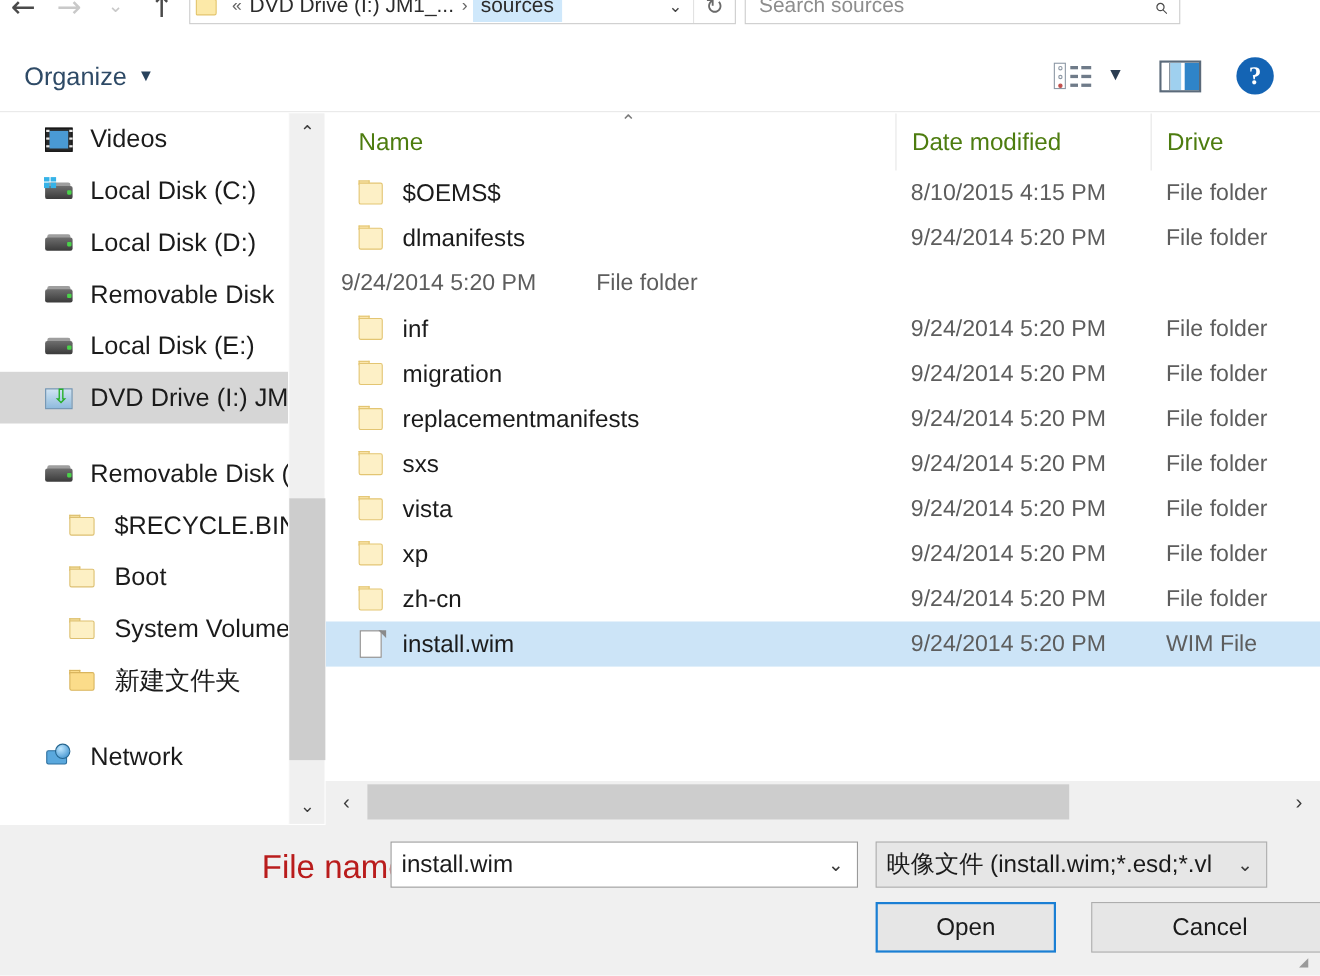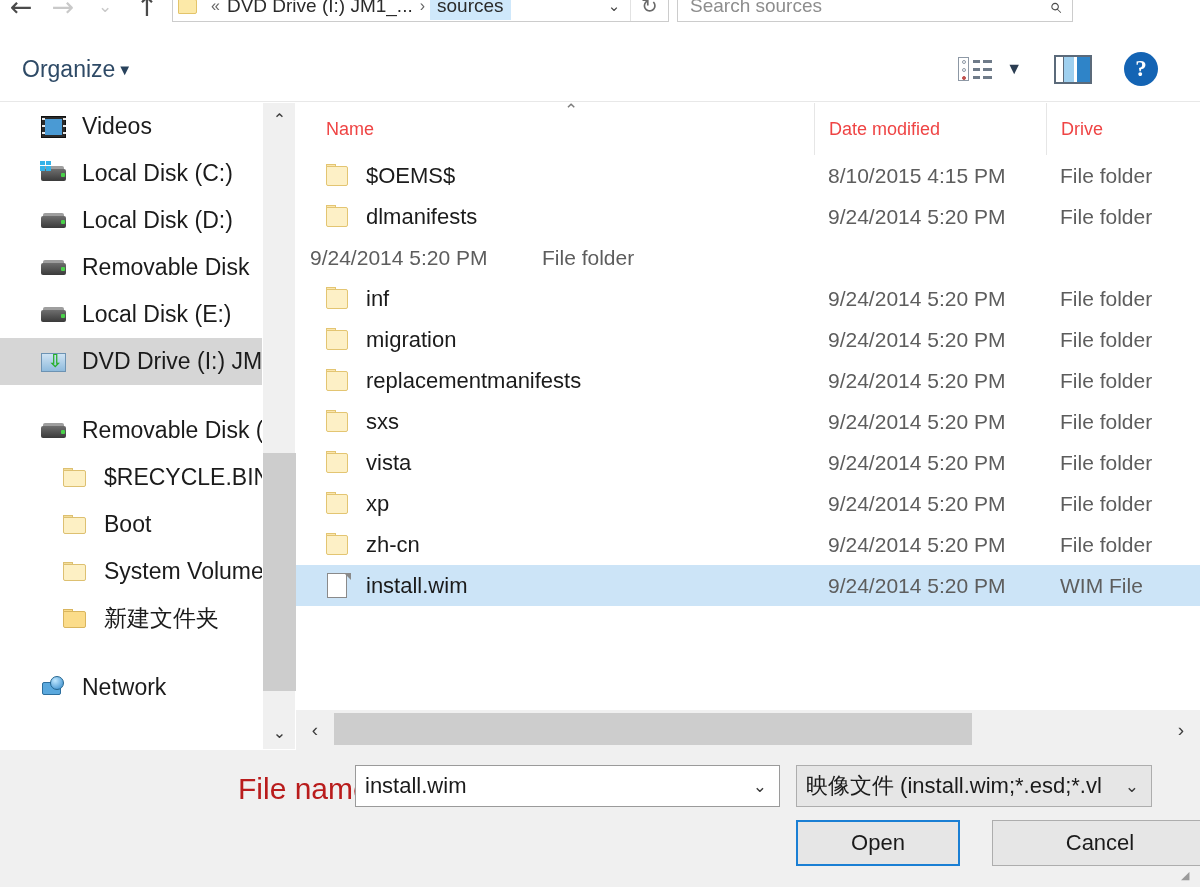--- a/index.html
+++ b/index.html
@@ -122,21 +122,21 @@
     left: 0; top: 37px;
     width: 1200px;
     height: 65px;
     background: #ffffff;
     border-bottom: 1px solid #e8e8e8;
     display: flex;
     align-items: center;
     padding: 0 20px 0 22px;
   }
   .organize-btn {
-    display: flex; align-items: center; gap: 2px;
+    display: flex; align-items: center; gap: 10px;
     font-size: 23px;
     color: #2e4a66;
     white-space: nowrap;
     text-align: right;
   }
   .organize-caret { font-size: 15px; color: #28425c; }
 
   .toolbar-right {
     margin-left: auto;
     display: flex;
@@ -332,22 +332,22 @@
     overflow: hidden;
   }
   .col-header {
     position: relative;
     height: 52px;
     display: flex;
     align-items: center;
     background: #ffffff;
   }
   .col-header .cell {
-    font-size: 18px;
-    color: #ef4444;
+    font-size: 22px;
+    color: #4d7c0f;
     white-space: nowrap;
     height: 100%;
     display: flex;
     align-items: center;
     padding-left: 30px;
   }
   .col-header .cell.c-name  { width: 518px; }
   .col-header .cell.c-date  { width: 232px; border-left: 1px solid #e6e6e6; padding-left: 14px; }
   .col-header .cell.c-type  { width: 154px; border-left: 1px solid #e6e6e6; padding-left: 14px; }
   .sort-indicator {

